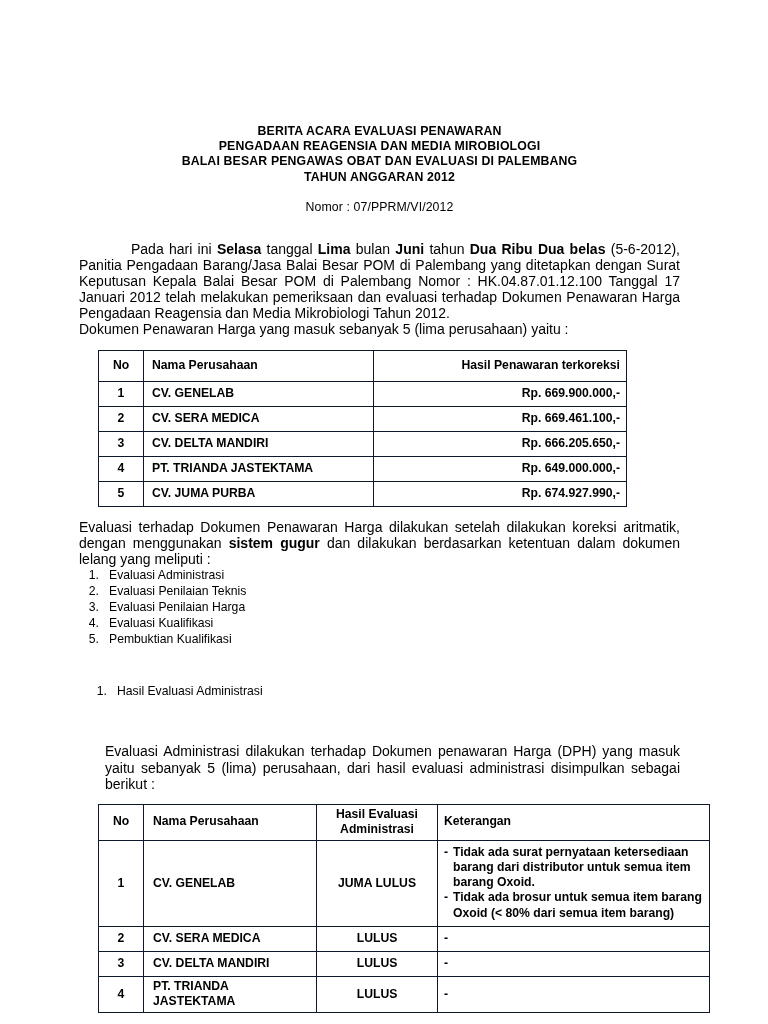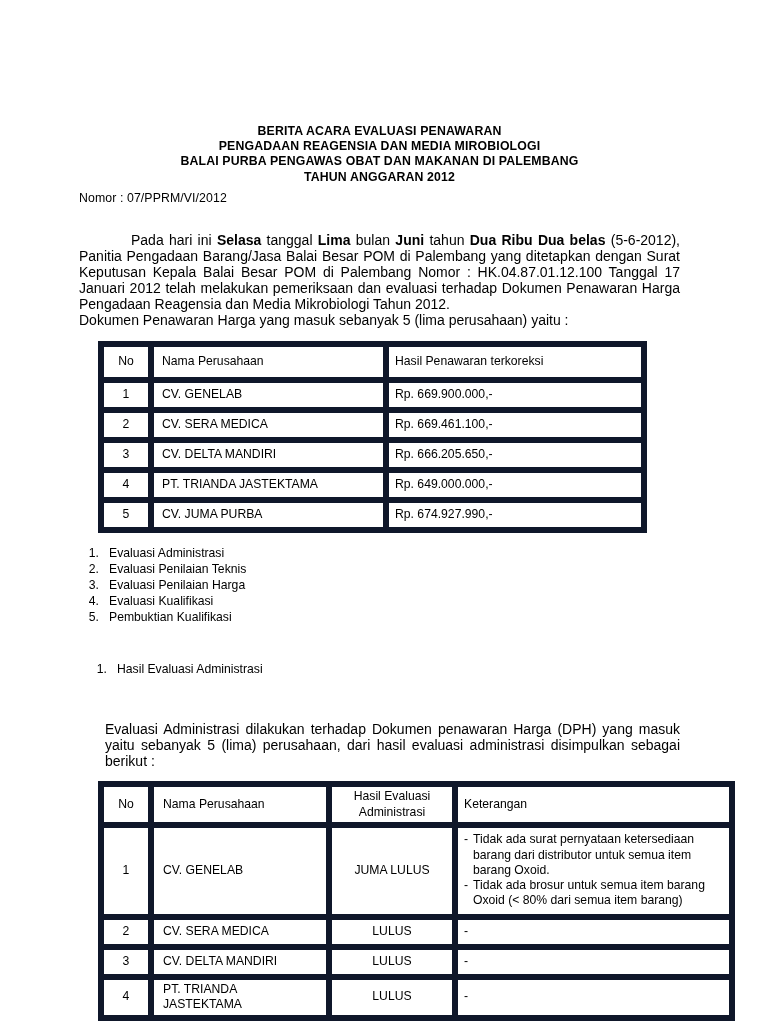--- a/index.html
+++ b/index.html
@@ -31,25 +31,25 @@
     font-weight: bold;
     font-size: 12.3px;
     line-height: 15.2px;
     letter-spacing: 0.15px;
   }
   .doc-header .hline {
     display: block;
     white-space: nowrap;
   }
   .doc-number {
-    text-align: left;
+    text-align: center;
     font-weight: normal;
     font-size: 12.3px;
     line-height: 15.2px;
-    margin-top: 6px;
+    margin-top: 15px;
     letter-spacing: 0.1px;
   }
 
   
   .body-wrap {
     margin-top: 26px;
   }
   p.para {
     margin: 0;
     font-size: 14px;
@@ -97,34 +97,34 @@
 
   
   table.doc-table {
     border-collapse: collapse;
     font-size: 12.2px;
     line-height: 15.4px;
     table-layout: fixed;
   }
   table.doc-table td,
   table.doc-table th {
-    border: 6px solid #0f172a;
+    border: 1px solid #0f172a;
     padding: 2px 6px;
     vertical-align: middle;
-    font-weight: normal;
+    font-weight: bold;
   }
 
   
   .tbl-offers {
     width: 487px;
     margin-left: 19px;
   }
   .tbl-offers .c-no     { width: 32px;  text-align: center; }
   .tbl-offers .c-name   { width: 215px; text-align: left; padding-left: 8px; }
-  .tbl-offers .c-amount { width: 240px; text-align: left; }
+  .tbl-offers .c-amount { width: 240px; text-align: right; }
   .tbl-offers thead td  { text-align: center; height: 26px; }
   .tbl-offers tbody td  { height: 20px; }
 
   
   .tbl-admin {
     width: 556px;
     margin-left: 19px;
   }
   .tbl-admin .c-no    { width: 32px;  text-align: center; }
   .tbl-admin .c-name  { width: 157px; text-align: left; padding-left: 9px; }
@@ -154,21 +154,21 @@
   }
 </style>
 </head>
 <body>
 
 <div class="page">
 
   <div class="doc-header">
     <span class="hline">BERITA ACARA EVALUASI PENAWARAN</span>
     <span class="hline">PENGADAAN REAGENSIA DAN MEDIA MIROBIOLOGI</span>
-    <span class="hline">BALAI PURBA PENGAWAS OBAT DAN MAKANAN DI PALEMBANG</span>
+    <span class="hline">BALAI BESAR PENGAWAS OBAT DAN EVALUASI DI PALEMBANG</span>
     <span class="hline">TAHUN ANGGARAN 2012</span>
   </div>
   <div class="doc-number">Nomor : 07/PPRM/VI/2012</div>
 
   <div class="body-wrap">
 
     <p class="para indent"><span>Pada hari ini </span><b>Selasa</b><span> tanggal </span><b>Lima</b><span> bulan </span><b>Juni</b><span> tahun </span><b>Dua Ribu Dua belas</b><span> (5-6-2012), Panitia Pengadaan Barang/Jasa Balai Besar POM di Palembang yang ditetapkan dengan Surat Keputusan Kepala Balai Besar POM di Palembang Nomor : HK.04.87.01.12.100 Tanggal 17 Januari 2012 telah melakukan pemeriksaan dan evaluasi terhadap Dokumen Penawaran Harga Pengadaan Reagensia dan Media Mikrobiologi Tahun 2012.</span></p>
 
     <p class="para nojust">Dokumen Penawaran Harga yang masuk sebanyak 5 (lima perusahaan) yaitu :</p>
 
@@ -206,20 +206,21 @@
         <tr>
           <td class="c-no">5</td>
           <td class="c-name">CV. JUMA PURBA</td>
           <td class="c-amount">Rp. 674.927.990,-</td>
         </tr>
       </tbody>
     </table>
 
     <div class="gap-m"></div>
 
+    <p class="para"><span>Evaluasi terhadap Dokumen Penawaran Harga dilakukan setelah dilakukan koreksi aritmatik, dengan menggunakan </span><b>sistem gugur</b><span> dan dilakukan berdasarkan ketentuan dalam dokumen lelang yang meliputi :</span></p>
 
     <ol class="numlist">
       <li>
         <span class="num">1.</span>
         <span class="lbl">Evaluasi Administrasi</span>
       </li>
       <li>
         <span class="num">2.</span>
         <span class="lbl">Evaluasi  Penilaian Teknis</span>
       </li>

